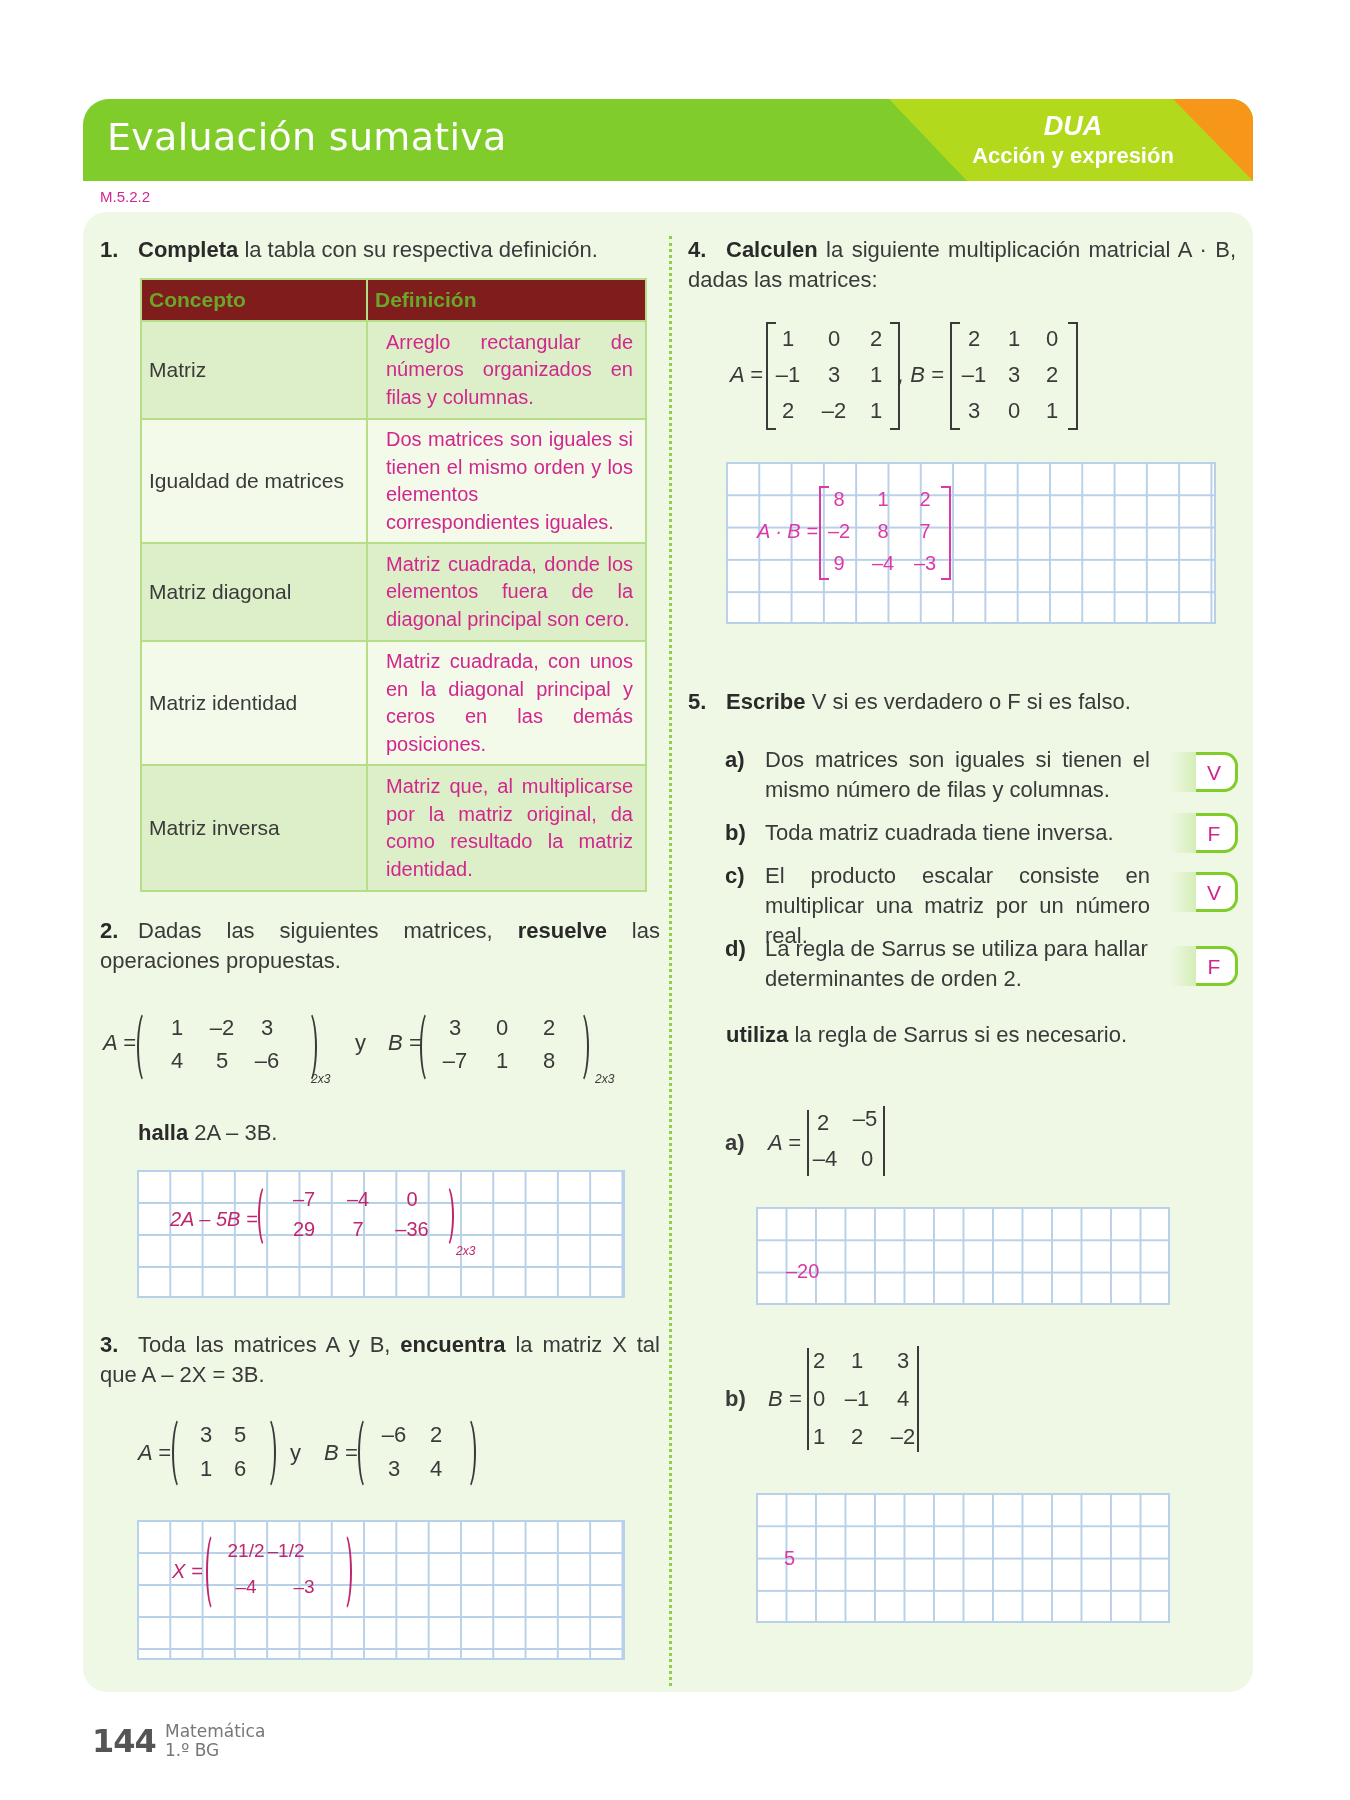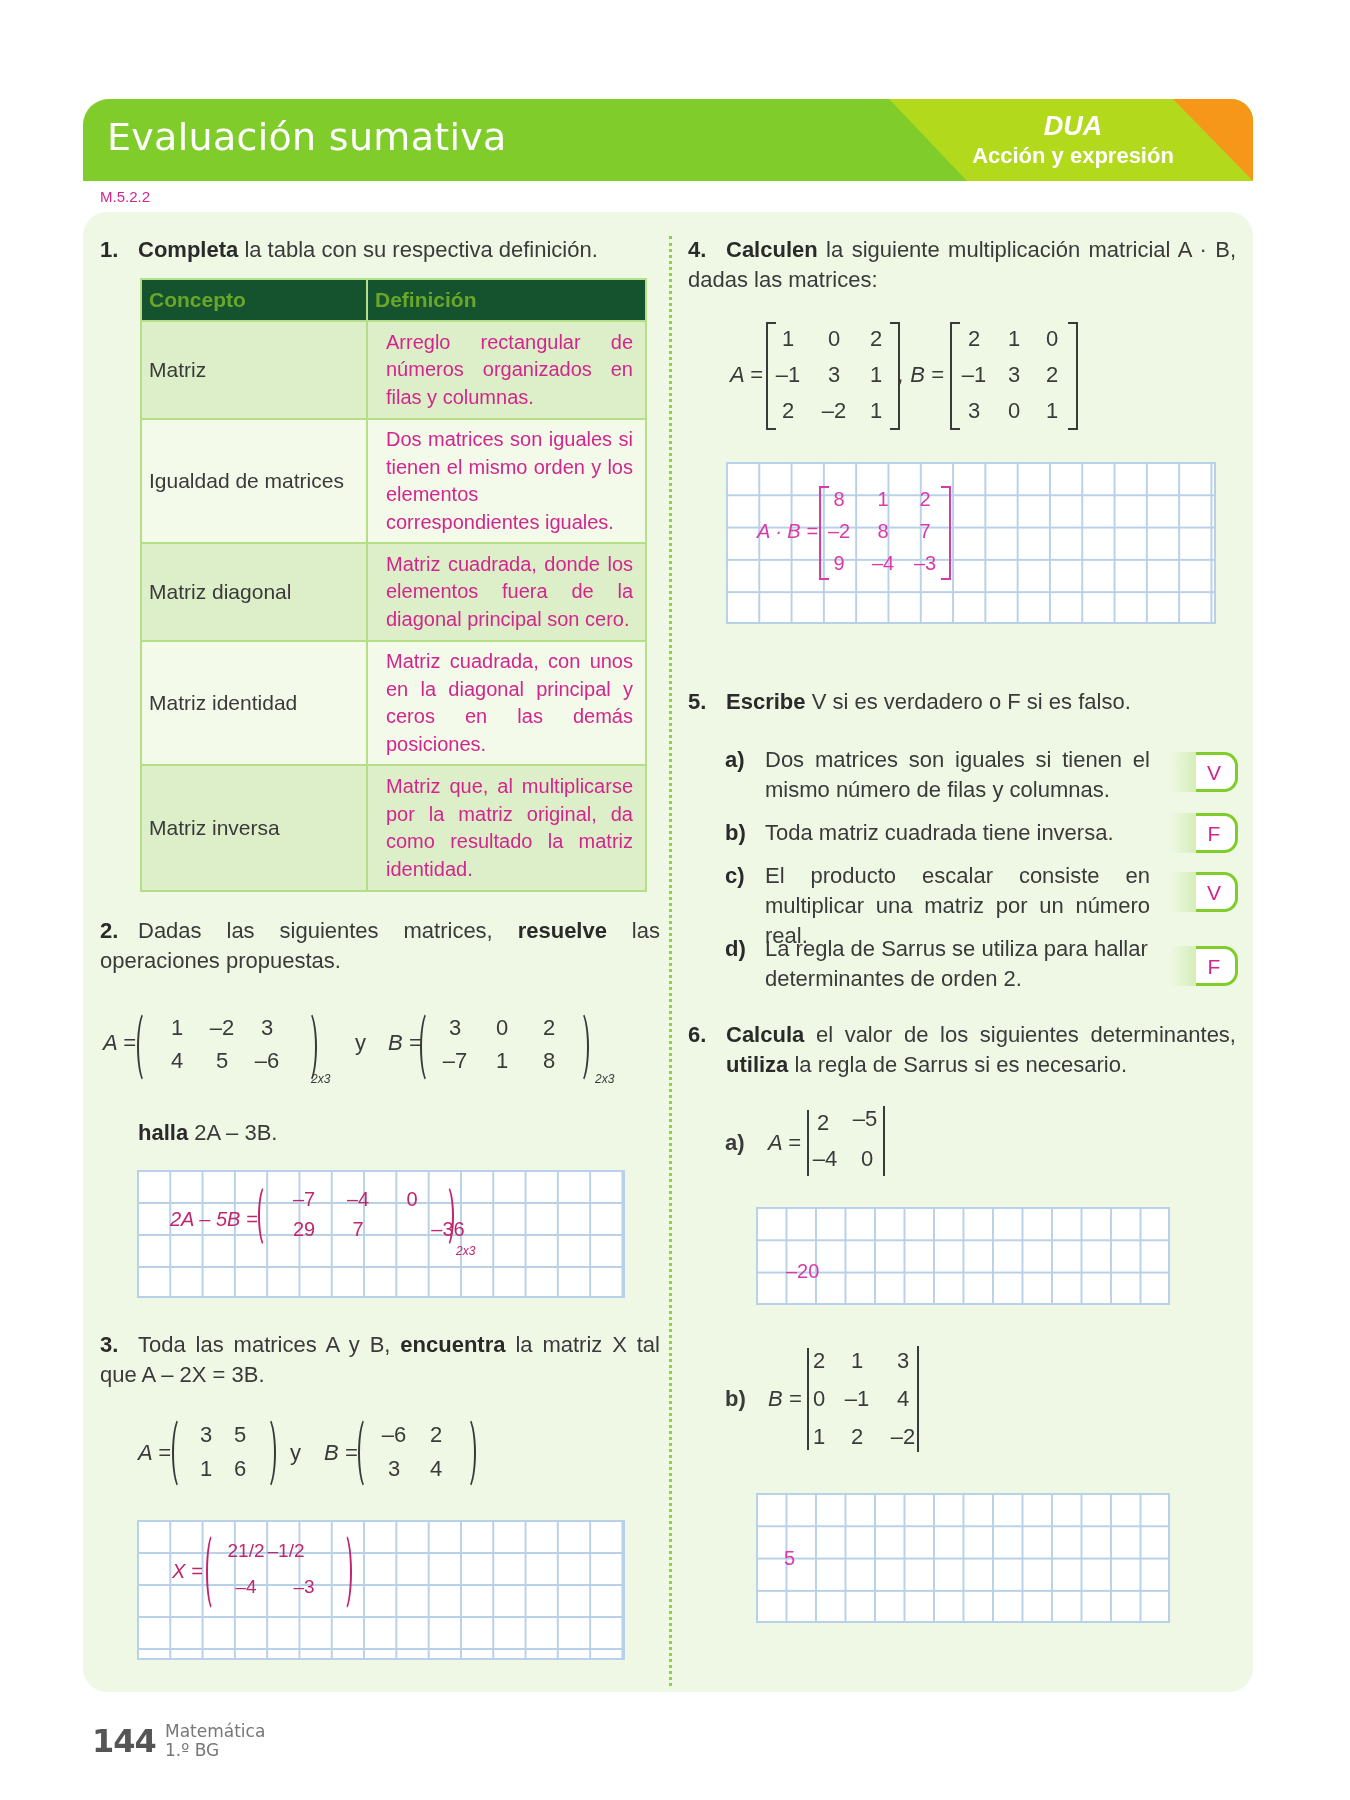--- a/index.html
+++ b/index.html
@@ -19,21 +19,21 @@
   #panel { left: 83px; top: 212px; width: 1170px; height: 1480px; background: #eff8e4; border-radius: 24px; }
   #divider { left: 669px; top: 236px; height: 1450px; border-left: 3px dotted #8fcf4a; }
 
   .q { font-size: 22px; line-height: 30px; color: #3a3a3a; }
   .q .num { font-weight: bold; color: #2a2a2a; display: inline-block; width: 38px; }
   .q b { color: #2a2a2a; }
 
   
   #deftable { left: 140px; top: 278px; width: 507px; border-collapse: collapse; font-size: 21px; }
   #deftable td, #deftable th { border: 2px solid #b6de86; vertical-align: middle; }
-  #deftable th { background: #14532d; color: #6aa62a; text-align: left; font-weight: bold; height: 42px; padding: 0 7px; }
+  #deftable th { background: #7f1d1d; color: #6aa62a; text-align: left; font-weight: bold; height: 42px; padding: 0 7px; }
   #deftable td.c1 { width: 226px; padding: 0 7px; color: #3a3a3a; }
   #deftable td.c2 { padding: 5px 12px 5px 18px; color: #d2268e; text-align: justify; line-height: 27.5px; font-size: 20px; }
   #deftable tr.odd td { background: #ddefc8; }
   #deftable tr.even td { background: #f3fae9; }
 
   
   .mat { position: absolute; font-size: 22px; color: #3a3a3a; }
   .mlabel { position: absolute; font-size: 22px; font-style: italic; }
   .cell { position: absolute; width: 44px; text-align: center; font-size: 22px; }
   .paren { position: absolute; border: 2px solid #3a3a3a; border-radius: 50%; }
@@ -145,21 +145,21 @@
 
 <div class="grid" style="left:137px; top:1170px; width:488px; height:128px; background-size:32.3px 32px;"></div>
 <div class="mat ans" style="left:170px; top:1184px; width:330px; height:80px;">
   <span class="mlabel" style="left:0; top:24px; font-size:20px;">2A – 5B =</span>
   <div class="paren l" style="left:88px; top:0; width:16px; height:64px;"></div>
   <span class="cell" style="left:112px; top:4px; font-size:20px;">–7</span>
   <span class="cell" style="left:166px; top:4px; font-size:20px;">–4</span>
   <span class="cell" style="left:220px; top:4px; font-size:20px;">0</span>
   <span class="cell" style="left:112px; top:34px; font-size:20px;">29</span>
   <span class="cell" style="left:166px; top:34px; font-size:20px;">7</span>
-  <span class="cell" style="left:220px; top:34px; font-size:20px;margin-left:36px;">–36</span>
+  <span class="cell" style="left:220px; top:34px; font-size:20px;">–36</span>
   <div class="paren r" style="left:268px; top:0; width:16px; height:64px;"></div>
   <span class="sub" style="left:286px; top:60px;">2x3</span>
 </div>
 
 <div class="abs q" style="left:100px; top:1330px; width:560px; text-align:justify;">
   <span class="num">3.</span><span>Toda las matrices A y B,</span> <b>encuentra</b> <span>la matriz X tal que A – 2X = 3B.</span>
 </div>
 
 <div class="mat" style="left:138px; top:1416px; width:360px; height:80px;">
   <span class="mlabel" style="left:0; top:24px;">A =</span>
@@ -279,21 +279,20 @@
   <div style="margin-left:40px;">La regla de Sarrus se utiliza para hallar determinantes de orden 2.</div>
 </div>
 <div class="vf" style="left:1170px; top:946px;">
   <div class="shade"></div>
   <div class="box">
       <span>F</span>
     </div>
 </div>
 
 <div class="abs q" style="left:688px; top:1020px; width:548px;">
-  <div style="text-align:justify; text-align-last:justify;"><span class="num">6.</span><b>Calcula</b> <span>el valor de los siguientes determinantes,</span></div>
   <div style="margin-left:38px;"><b>utiliza</b> <span>la regla de Sarrus si es necesario.</span></div>
 </div>
 
 <div class="mat" style="left:725px; top:1106px; width:200px; height:70px;">
   <b style="position:absolute; left:0; top:24px; font-size:22px;">a)</b>
   <span class="mlabel" style="left:43px; top:24px;">A =</span>
   <div class="bar" style="left:82px; top:4px; height:66px;"></div>
   <span class="cell" style="left:76px; top:4px;">2</span>
   <span class="cell" style="left:118px; top:0px;">–5</span>
   <span class="cell" style="left:78px; top:40px;">–4</span>

